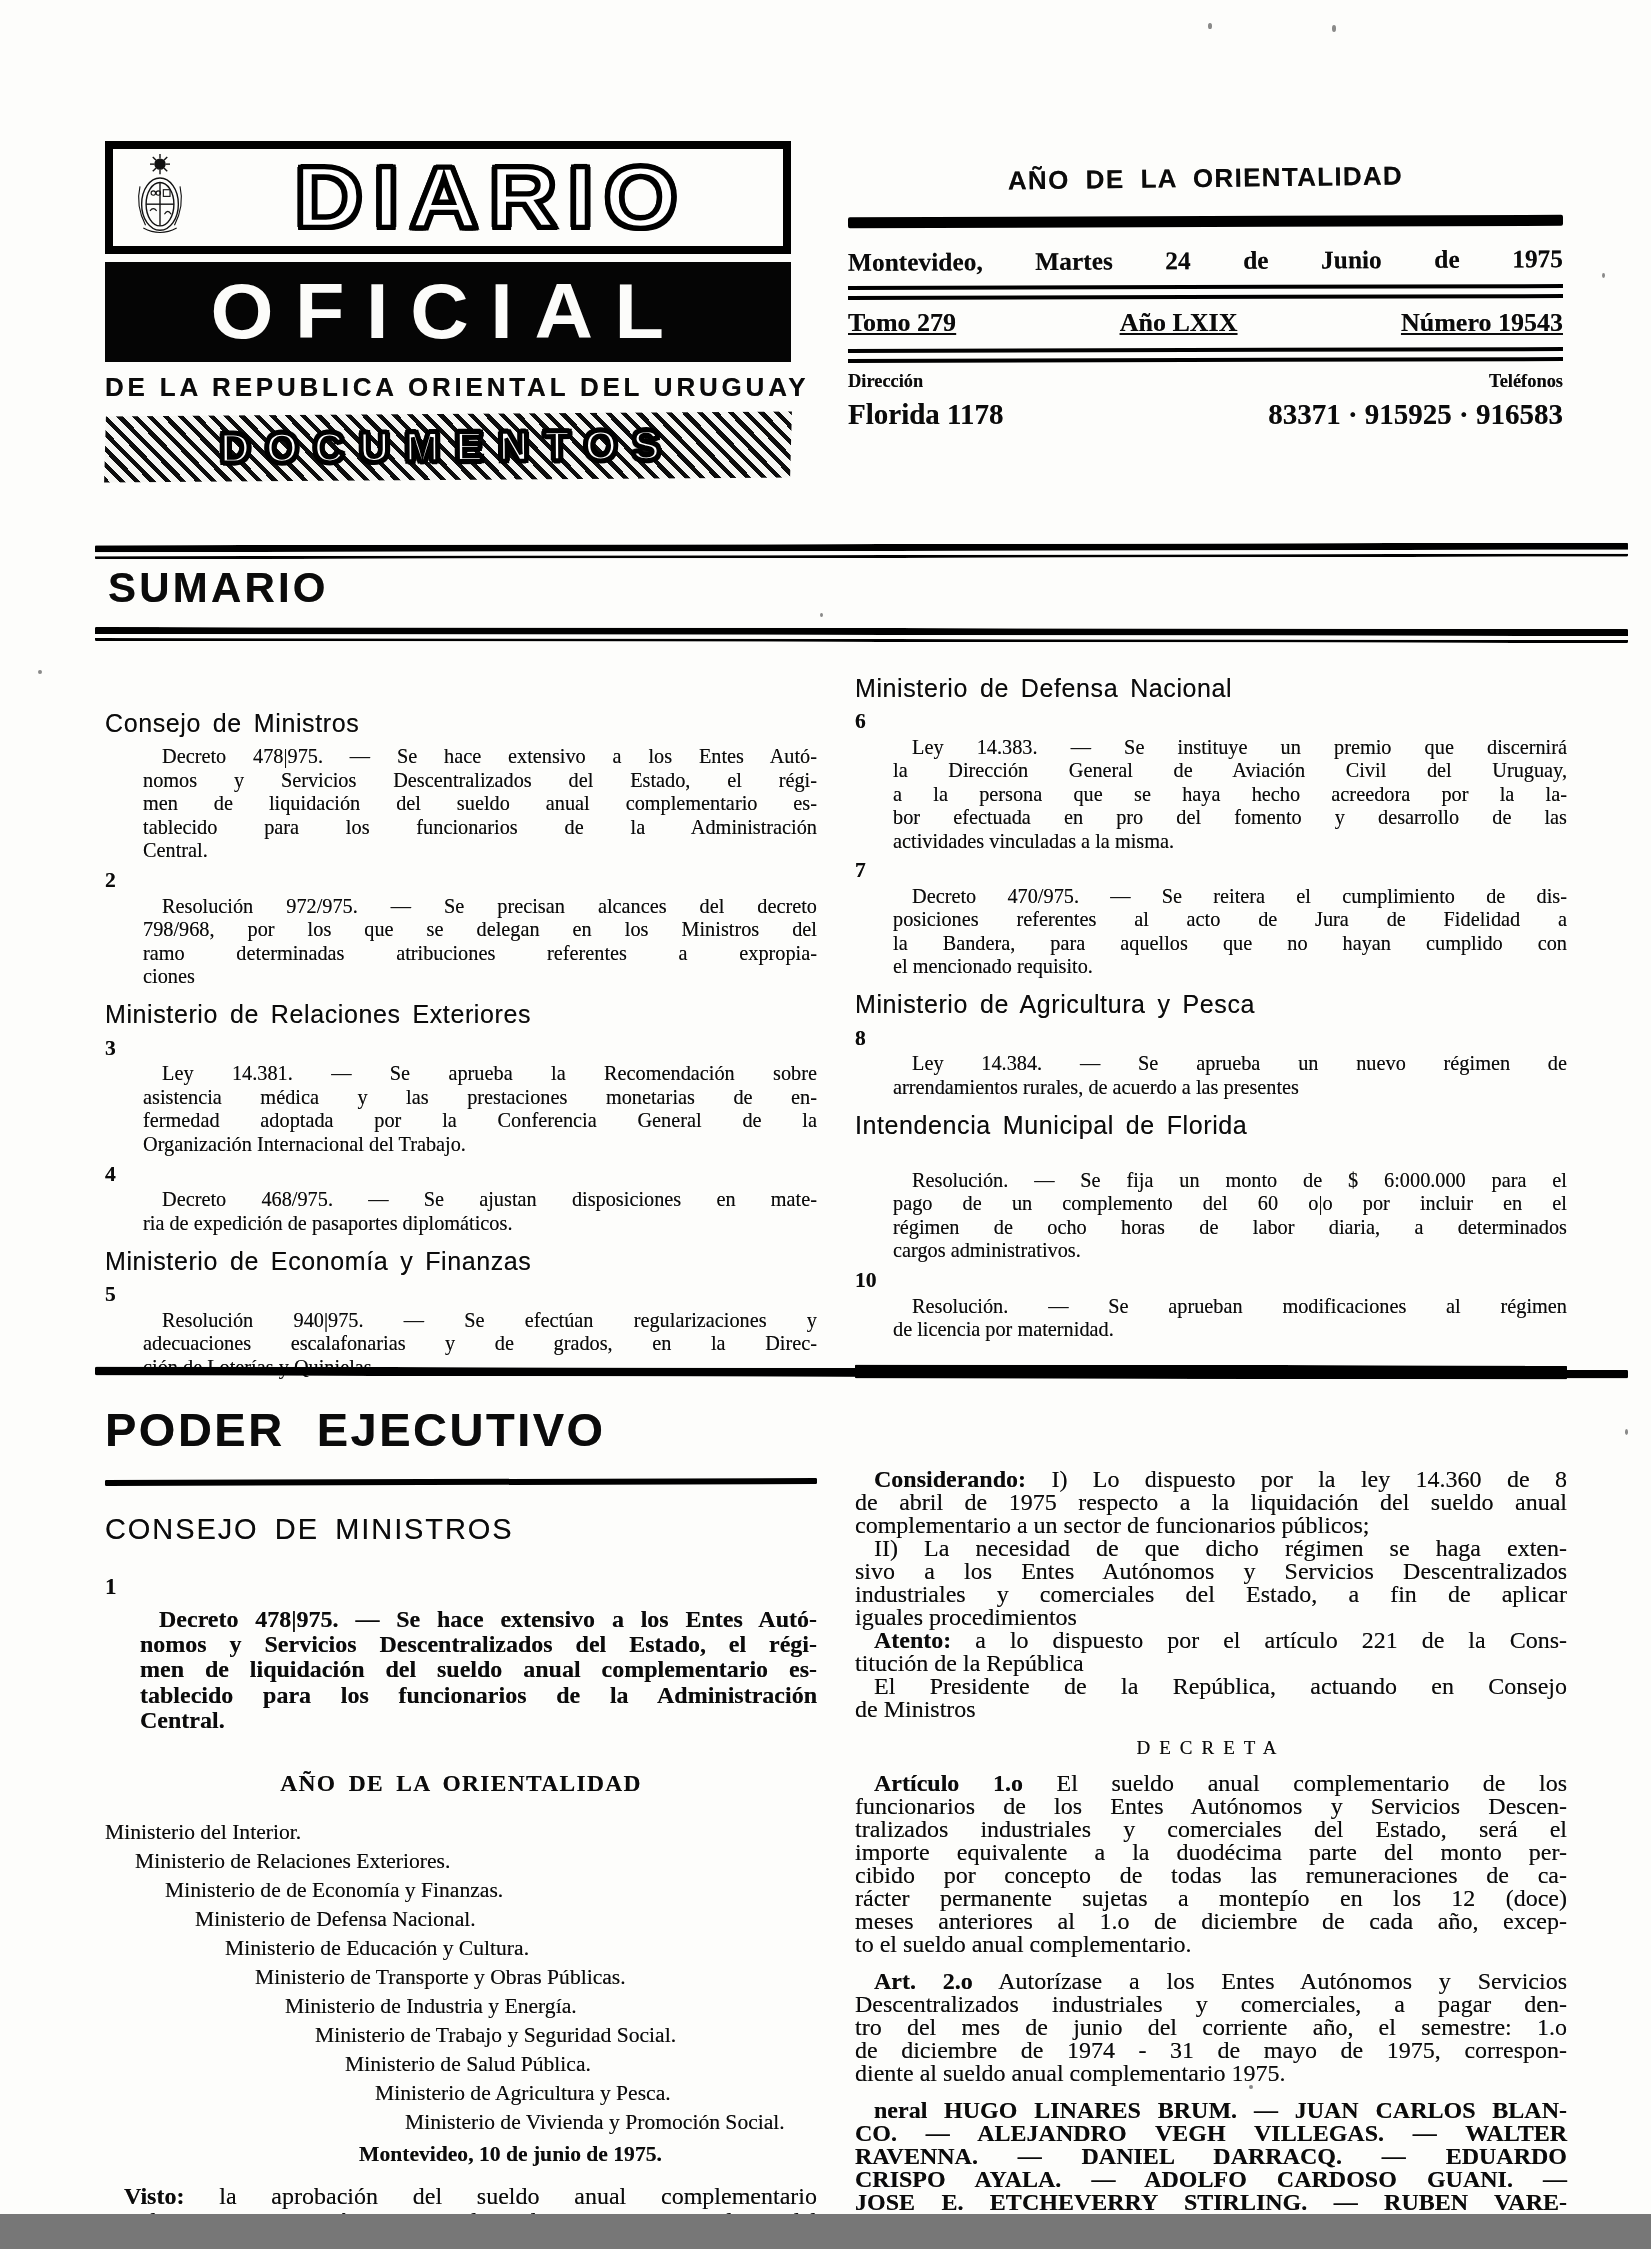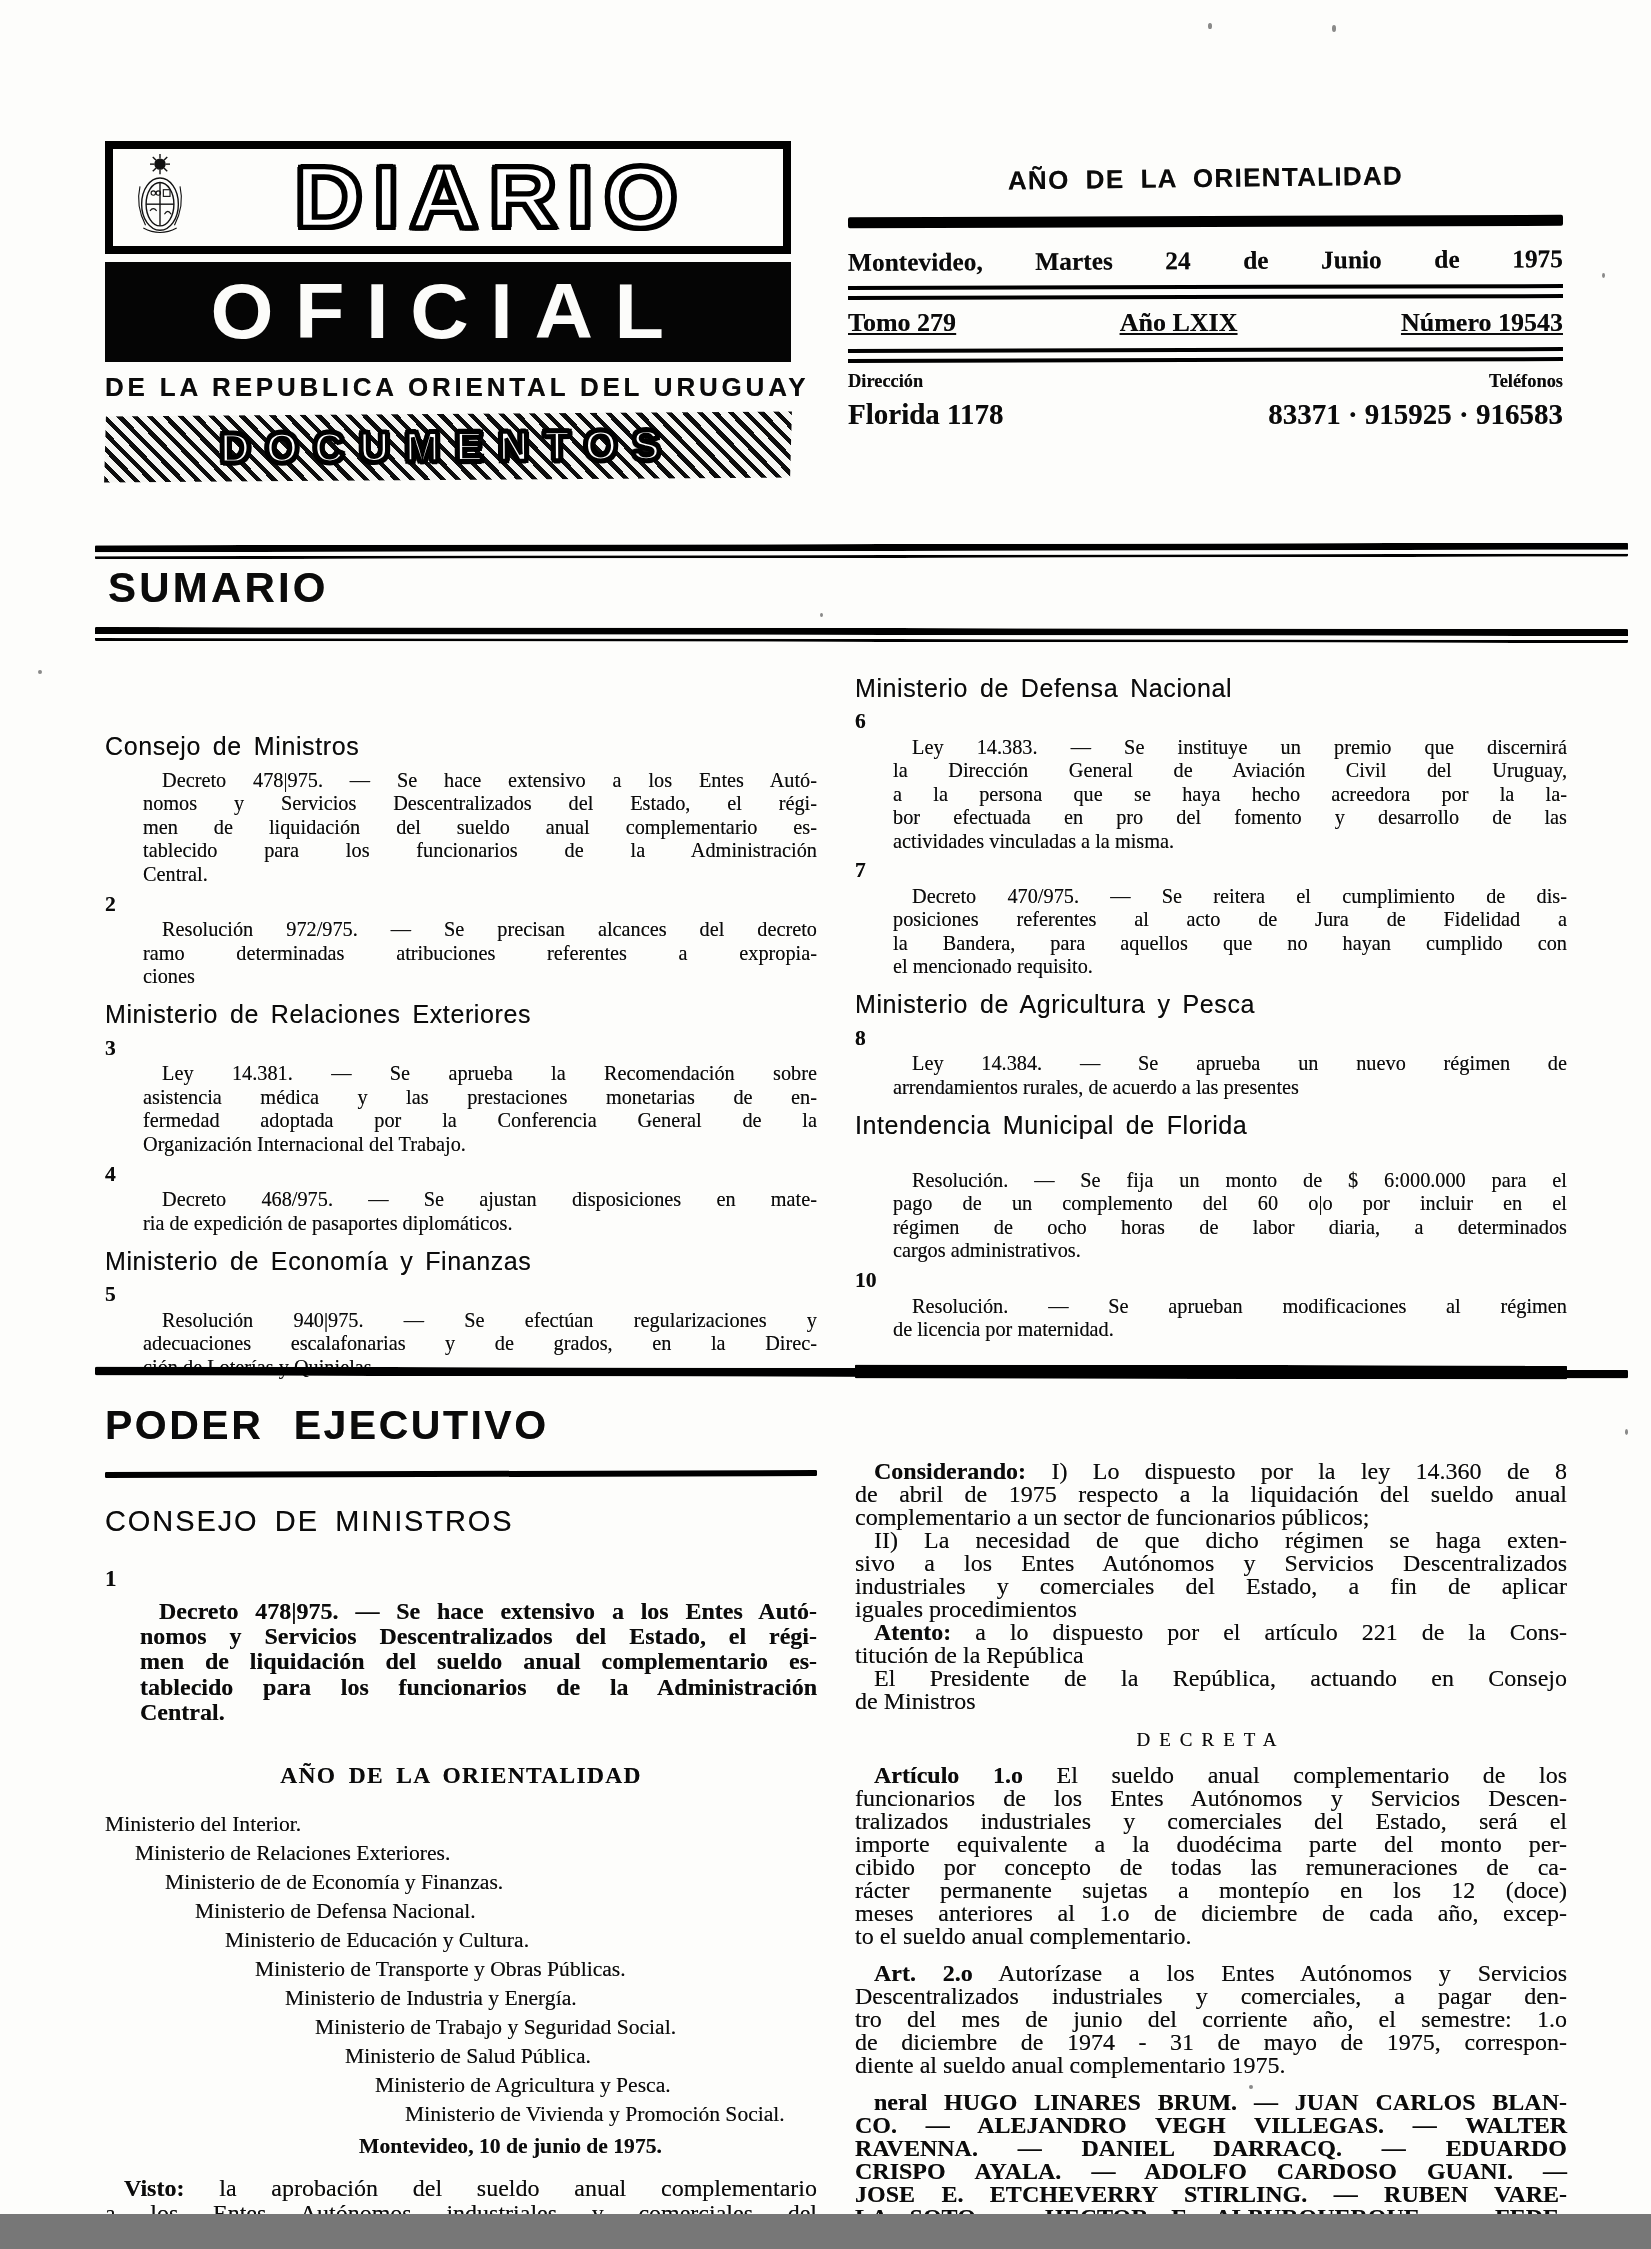--- a/index.html
+++ b/index.html
@@ -50,21 +50,21 @@
   
   .s-head{margin:11.4px 0 7.6px;font-family:"Liberation Sans","DejaVu Sans",sans-serif;font-weight:400;font-size:25px;letter-spacing:0.6px;word-spacing:4.4px;}
   .s-head:first-child{margin-top:2.5px;}
   .s-num{font-size:21.6px;font-weight:bold;line-height:23px;margin:6.4px 0 2.5px;}
   .s-entry{font-size:20.3px;line-height:23.5px;margin-left:38px;}
   .gap-top{margin-top:29px;}
   [data-bind-lines] .ln{text-align:justify;text-align-last:justify;}
   [data-bind-lines] .ln:last-child{text-align-last:left;}
   .indent .ln:first-child{text-indent:19px;}
   
-  .poder-title{margin:0 0 21.6px;font-family:"Liberation Sans","DejaVu Sans",sans-serif;font-weight:700;font-size:41px;letter-spacing:2.5px;word-spacing:16.5px;}
+  .poder-title{margin:0 0 21.6px;font-family:"Liberation Sans","DejaVu Sans",sans-serif;font-weight:700;font-size:47px;letter-spacing:2.5px;word-spacing:16.5px;}
   .rule-thin{height:5.7px;background:#000;width:100%;transform:rotate(-.15deg);border-radius:1.3px;}
   .poder-sub{margin:29px 0 0;font-family:"Liberation Sans","DejaVu Sans",sans-serif;font-weight:400;font-size:29px;letter-spacing:1.9px;word-spacing:6.4px;}
   .num-big{font-size:23px;font-weight:bold;margin:28px 0 6.4px;}
   .para{font-size:24px;line-height:25.4px;}
   .para.tight{line-height:23px;}
   .bold, .bold .ln{font-weight:bold;}
   .decree{margin-left:35px;}
   .center-motto{margin-top:36px;text-align:center;font-size:23.5px;font-weight:bold;letter-spacing:1.3px;word-spacing:5.1px;}
   .stairs{margin-top:21.6px;font-size:21.6px;line-height:29px;}
   .stairs .ln{text-align:left;text-align-last:auto;margin-left:calc(var(--i) * 30px);white-space:nowrap;}
@@ -165,20 +165,21 @@
       <div class="s-entry indent" data-bind-lines="sumario.left.e1">
           <div class="ln" style="--i: 0;"><span>Decreto 478|975. — Se hace extensivo a los Entes Autó-</span></div>
           <div class="ln" style="--i: 1;"><span>nomos y Servicios Descentralizados del Estado, el régi-</span></div>
           <div class="ln" style="--i: 2;"><span>men de liquidación del sueldo anual complementario es-</span></div>
           <div class="ln" style="--i: 3;"><span>tablecido para los funcionarios de la Administración</span></div>
           <div class="ln" style="--i: 4;"><span>Central.</span></div>
         </div>
       <div class="s-num" data-bind="sumario.left.n2">2</div>
       <div class="s-entry indent" data-bind-lines="sumario.left.e2">
           <div class="ln" style="--i: 0;"><span>Resolución 972/975. — Se precisan alcances del decreto</span></div>
+          <div class="ln" style="--i: 1;"><span>798/968, por los que se delegan en los Ministros del</span></div>
           <div class="ln" style="--i: 2;"><span>ramo determinadas atribuciones referentes a expropia-</span></div>
           <div class="ln" style="--i: 3;"><span>ciones</span></div>
         </div>
       <h2 class="s-head" data-bind="sumario.left.h2">Ministerio de Relaciones Exteriores</h2>
       <div class="s-num" data-bind="sumario.left.n3">3</div>
       <div class="s-entry indent" data-bind-lines="sumario.left.e3">
           <div class="ln" style="--i: 0;"><span>Ley 14.381. — Se aprueba la Recomendación sobre</span></div>
           <div class="ln" style="--i: 1;"><span>asistencia médica y las prestaciones monetarias de en-</span></div>
           <div class="ln" style="--i: 2;"><span>fermedad adoptada por la Conferencia General de la</span></div>
           <div class="ln" style="--i: 3;"><span>Organización Internacional del Trabajo.</span></div>

